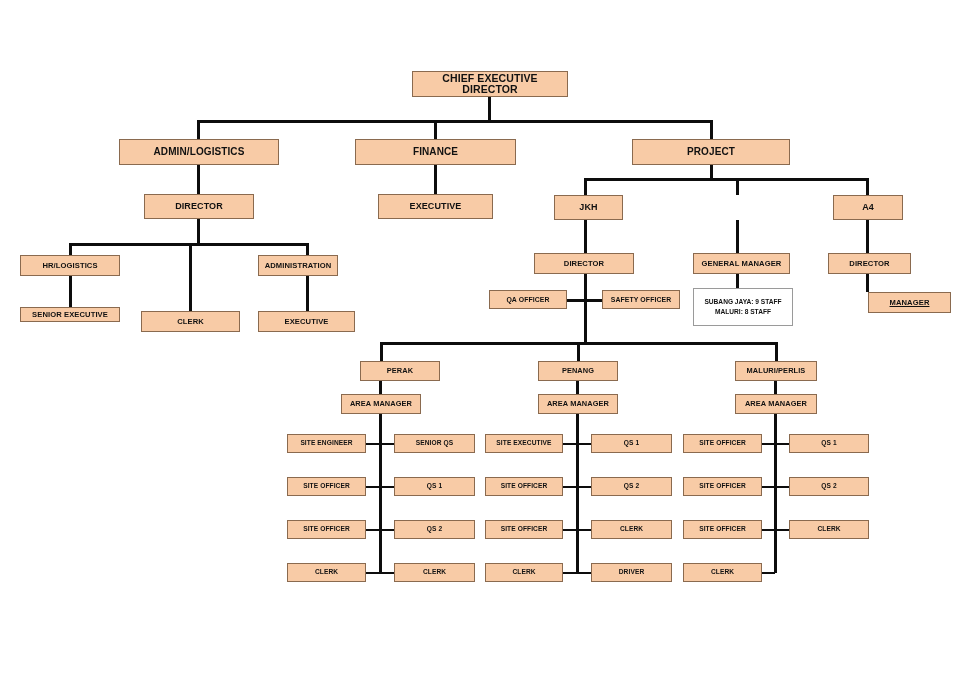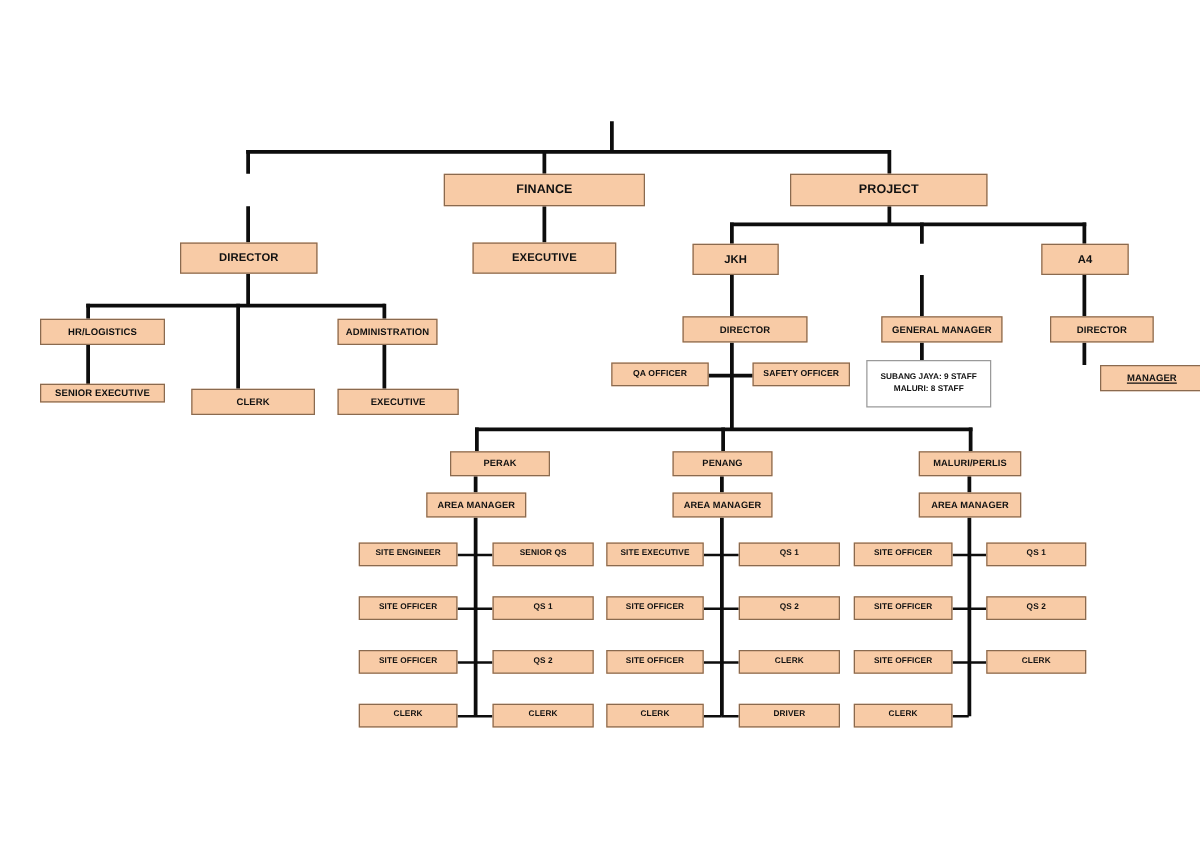--- a/index.html
+++ b/index.html
@@ -32,21 +32,21 @@
     color: #111111;
     font-weight: bold;
     line-height: 1.05;
     letter-spacing: 0.1px;
     z-index: 3;
     padding: 0 2px;
   }
   .node.tier0 { font-size: 10.5px; }
   .node.tier1 { font-size: 10px; }
   .node.tier2 { font-size: 9px; }
-  .node.tier3 { font-size: 7.6px; margin-left: 12px; }
+  .node.tier3 { font-size: 7.6px; }
   .node.tier4 { font-size: 6.9px; }
   .node.region { font-size: 7.4px; }
   .node.leaf   { font-size: 6.6px; }
 
   
   .note {
     position: absolute;
     box-sizing: border-box;
     background: #ffffff;
     border: 1px solid #9a9a9a;
@@ -110,21 +110,23 @@
   <div class="vline" style="left:736px; top:274px; height:14px;"></div>
 
   <div class="vline" style="left:866px; top:220px; height:33px;"></div>
   <div class="vline" style="left:866px; top:274px; height:18px;"></div>
 
   <div class="hline" style="left:380px; top:342px; width:398px;"></div>
   <div class="vline" style="left:380px; top:342px; height:19px;"></div>
   <div class="vline" style="left:577px; top:342px; height:19px;"></div>
   <div class="vline" style="left:775px; top:342px; height:19px;"></div>
 
-
+  <div class="node tier0" style="left:412px; top:71px; width:156px; height:26px;">CHIEF EXECUTIVE DIRECTOR</div>
+
+  <div class="node tier1" style="left:119px; top:139px; width:160px; height:26px;">ADMIN/LOGISTICS</div>
   <div class="node tier1" style="left:355px; top:139px; width:161px; height:26px;">FINANCE</div>
   <div class="node tier1" style="left:632px; top:139px; width:158px; height:26px;">PROJECT</div>
 
   <div class="node tier2" style="left:144px; top:194px; width:110px; height:25px;">DIRECTOR</div>
   <div class="node tier3" style="left:20px; top:255px; width:100px; height:21px;">HR/LOGISTICS</div>
   <div class="node tier3" style="left:258px; top:255px; width:80px; height:21px;">ADMINISTRATION</div>
   <div class="node tier3" style="left:20px; top:307px; width:100px; height:15px;">SENIOR EXECUTIVE</div>
   <div class="node tier3" style="left:141px; top:311px; width:99px; height:21px;">CLERK</div>
   <div class="node tier3" style="left:258px; top:311px; width:97px; height:21px;">EXECUTIVE</div>
 

